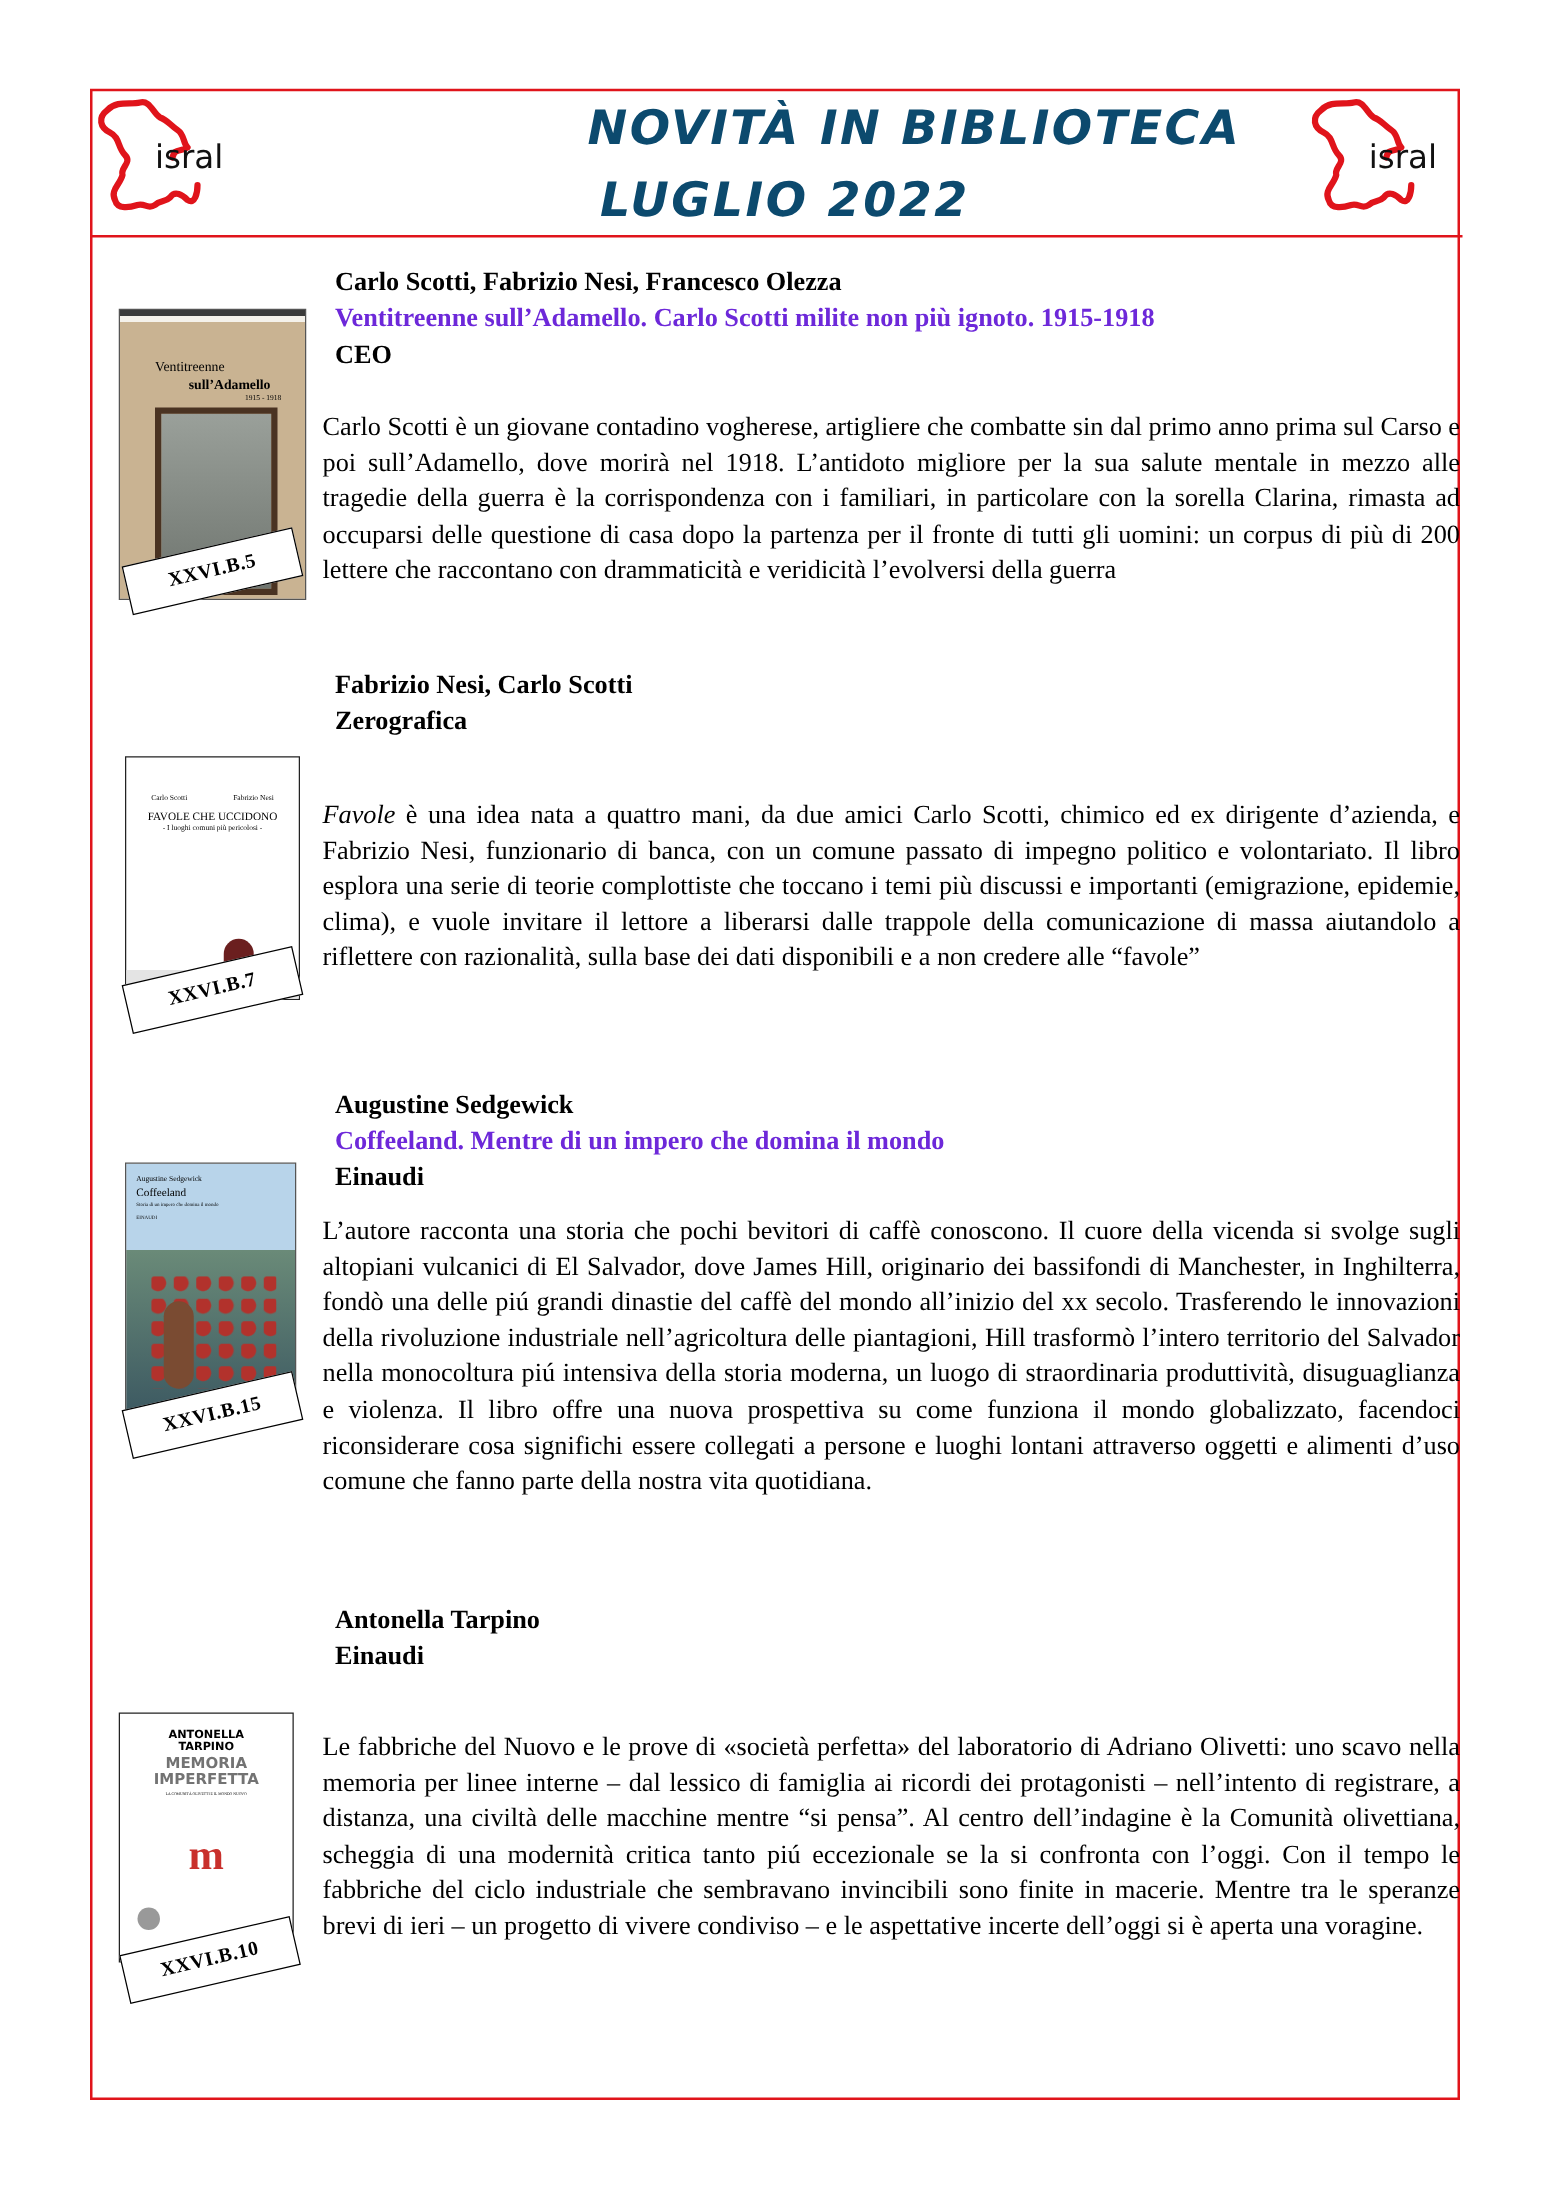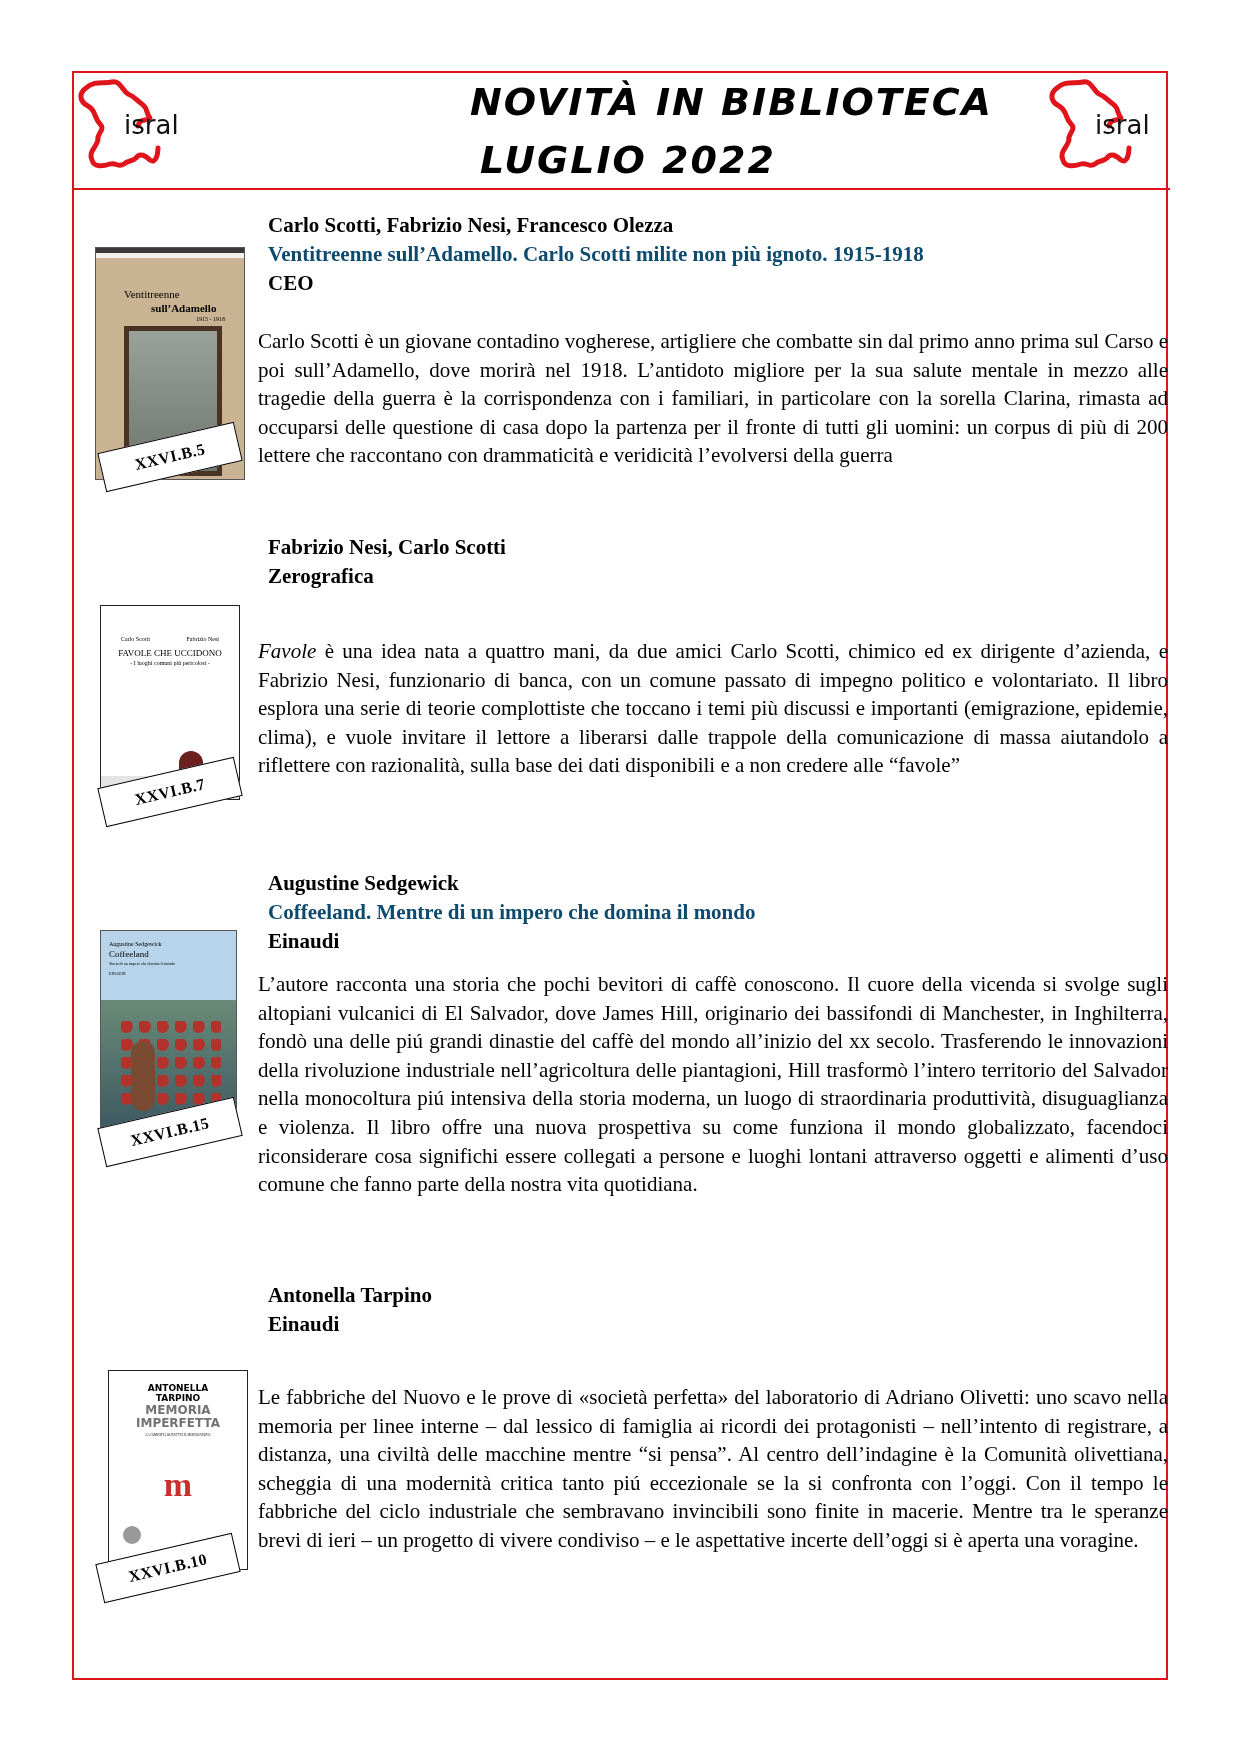--- a/index.html
+++ b/index.html
@@ -6,27 +6,27 @@
   body { width:1241px; height:1755px; position:relative; overflow:hidden;
          font-family:"Liberation Serif", "DejaVu Serif", serif; color:#000; }
   .frame { position:absolute; left:72px; top:71px; width:1096px; height:1609px;
            border:2px solid #e0141b; box-sizing:border-box; }
   .header-divider { position:absolute; left:72px; top:188px; width:1098px; height:2px; background:#e0141b; }
   .logo { position:absolute; width:130px; height:100px; }
   .logo svg { width:100%; height:100%; }
   .logo-left { left:74px; top:78px; }
   .logo-right { left:1045px; top:78px; }
   .title-line { position:absolute; font-family:"DejaVu Sans", sans-serif; font-style:italic;
-                font-weight:bold; color:#000000; font-size:38px; letter-spacing:2px; white-space:nowrap; }
+                font-weight:bold; color:#0c4a6e; font-size:38px; letter-spacing:2px; white-space:nowrap; }
   .title-1 { left:470px; top:80px; }
   .title-2 { left:480px; top:138px; }
 
   .book { position:absolute; left:0; width:1241px; }
   .meta { position:absolute; left:268px; font-size:21px; line-height:29px; font-weight:bold; white-space:nowrap; }
-  .meta .title { color:#0c4a6e; }
+  .meta .title { color:#6d28d9; }
   .desc { position:absolute; left:258px; width:910px; font-size:21px; line-height:28.6px; text-align:justify; }
   .desc em { font-style:italic; }
 
   .cover { position:absolute; overflow:hidden; border:1px solid #555; box-sizing:border-box; }
   .cover-1 { background:linear-gradient(#3a3a3a 0 5px, #f4f1ea 5px 10px, #c9b392 10px); }
   .cover-2 { background:#ffffff; border-color:#222;padding-left:20px; }
   .cover-3 { background:linear-gradient(#b8d4ea 0 35%, #6a8a78 35%, #3d5a62 100%); }
   .cover-4 { background:#ffffff; border-color:#222; }
 
   .shelfmark { position:absolute; width:140px; height:40px; background:#fff; border:1px solid #000;
@@ -100,21 +100,21 @@
   <div class="shelfmark" style="left:100px; top:1112px;">XXVI.B.15</div>
   <div class="meta" style="top:869px;">
     <div>Augustine Sedgewick</div>
     <div class="title">Coffeeland. Mentre di un impero che domina il mondo</div>
     <div>Einaudi</div>
   </div>
   <div class="desc" style="top:970px;">L’autore racconta una storia che pochi bevitori di caffè conoscono. Il cuore della vicenda si svolge sugli altopiani vulcanici di El Salvador, dove James Hill, originario dei bassifondi di Manchester, in Inghilterra, fondò una delle piú grandi dinastie del caffè del mondo all’inizio del xx secolo. Trasferendo le innovazioni della rivoluzione industriale nell’agricoltura delle piantagioni, Hill trasformò l’intero territorio del Salvador nella monocoltura piú intensiva della storia moderna, un luogo di straordinaria produttività, disuguaglianza e violenza. Il libro offre una nuova prospettiva su come funziona il mondo globalizzato, facendoci riconsiderare cosa significhi essere collegati a persone e luoghi lontani attraverso oggetti e alimenti d’uso comune che fanno parte della nostra vita quotidiana.</div>
 </section>
 
 <section class="book">
-  <div class="cover cover-4" style="left:95px; top:1370px; width:140px; height:200px;margin-left:13px;">
+  <div class="cover cover-4" style="left:95px; top:1370px; width:140px; height:200px;">
     <div style="position:absolute; left:0; width:100%; top:12px; text-align:center; font-family:'DejaVu Sans',sans-serif; font-weight:bold; font-size:9px; line-height:10px;">
         <div>ANTONELLA</div>
         <div>TARPINO</div>
       </div>
     <div style="position:absolute; left:0; width:100%; top:33px; text-align:center; font-family:'DejaVu Sans',sans-serif; font-weight:bold; font-size:12px; line-height:13px; color:#737373;">
         <div>MEMORIA</div>
         <div>IMPERFETTA</div>
       </div>
     <div style="position:absolute; left:0; width:100%; top:62px; text-align:center; font-size:3px;">LA COMUNITÀ OLIVETTI E IL MONDO NUOVO</div>
     <div style="position:absolute; left:0; width:100%; top:95px; text-align:center; font-size:34px; font-weight:bold; color:#c9302c;">m</div>

